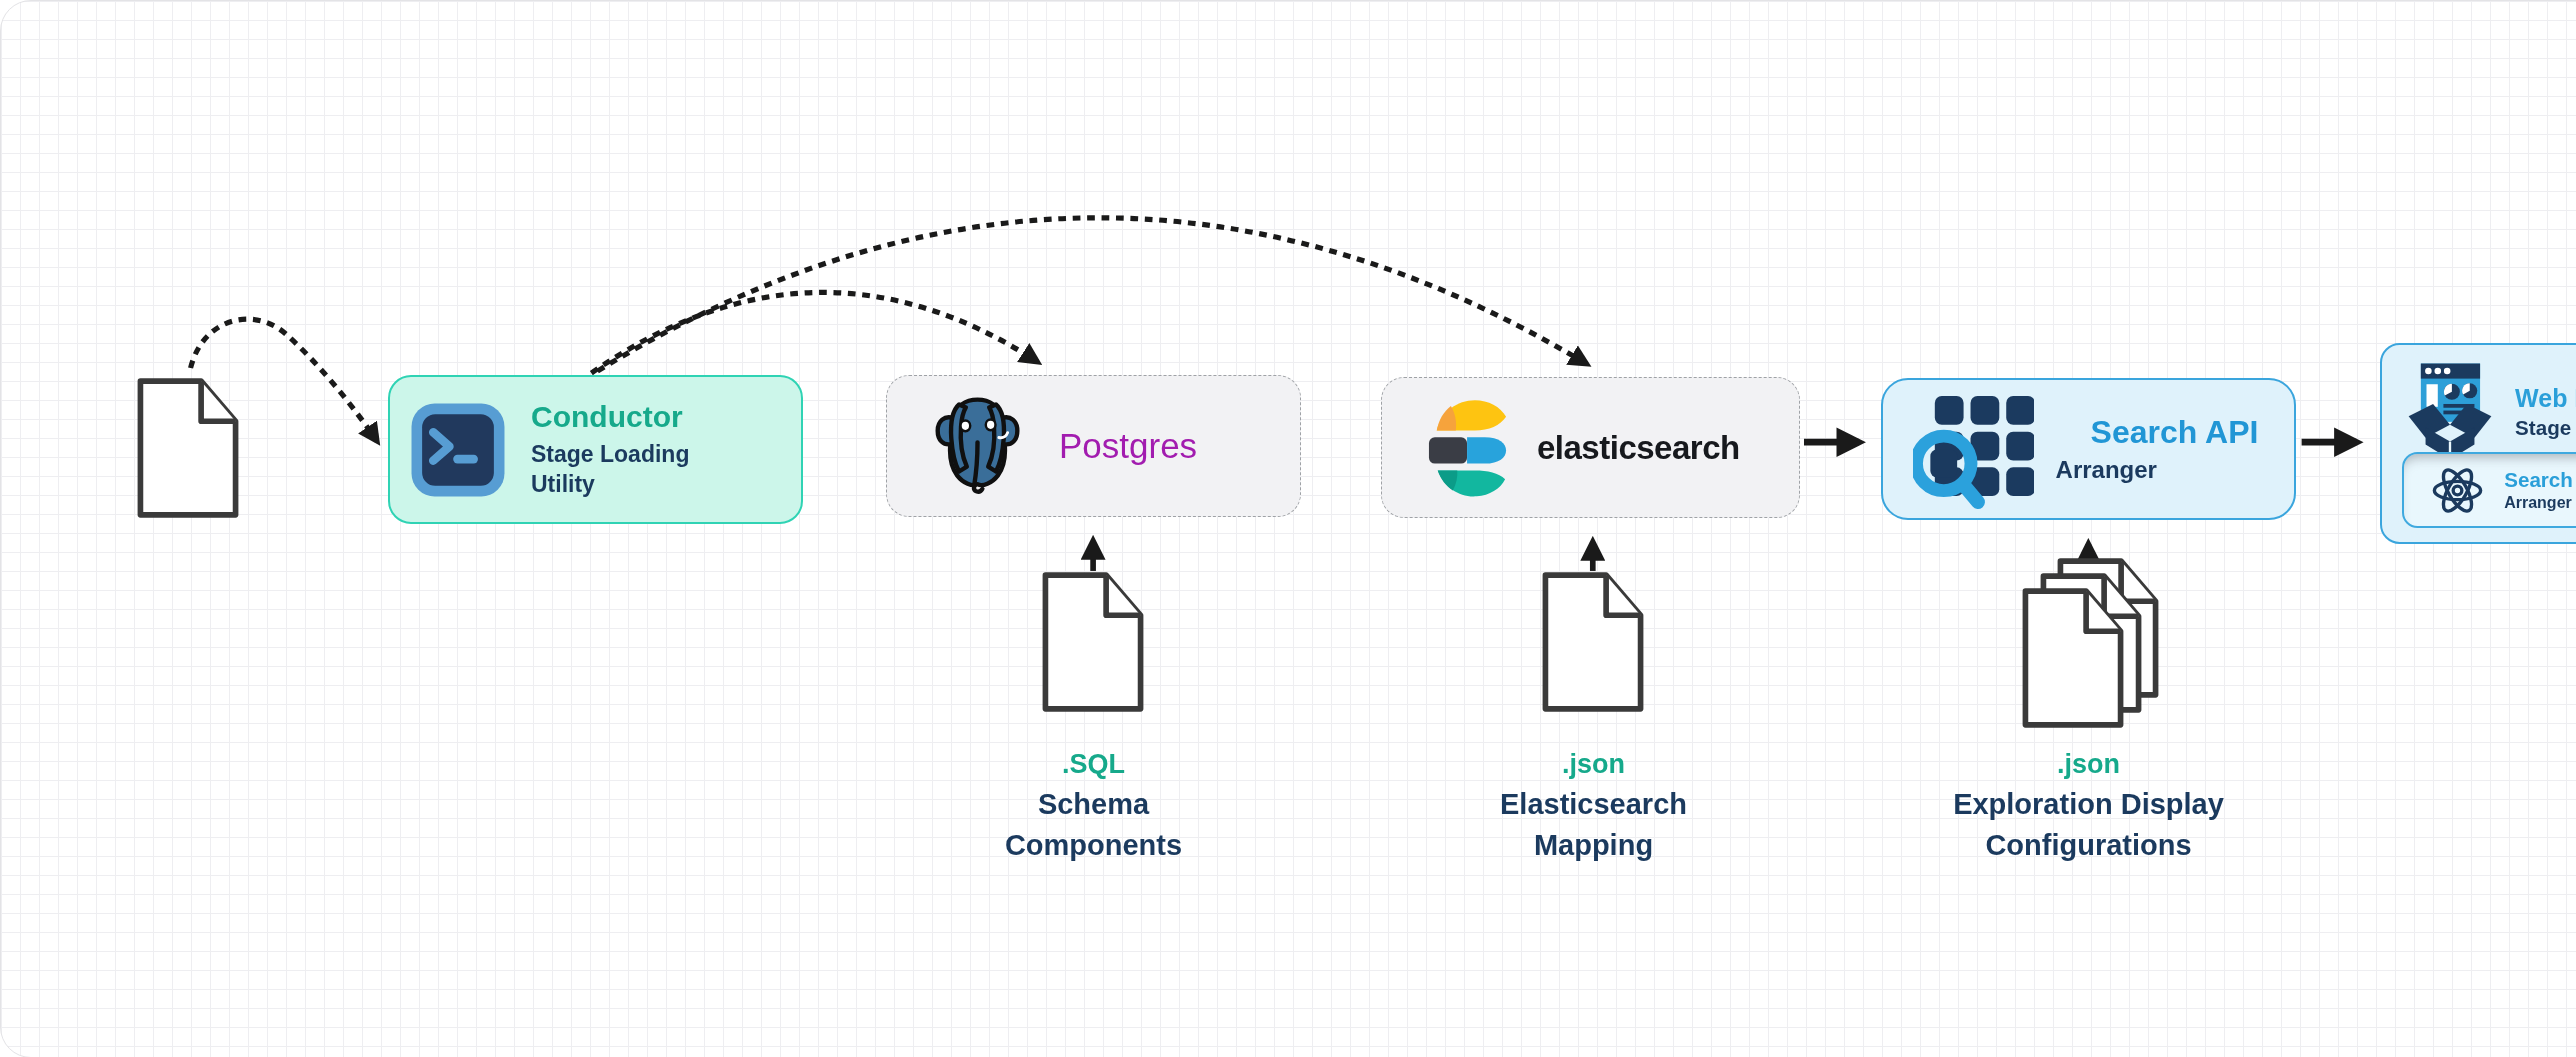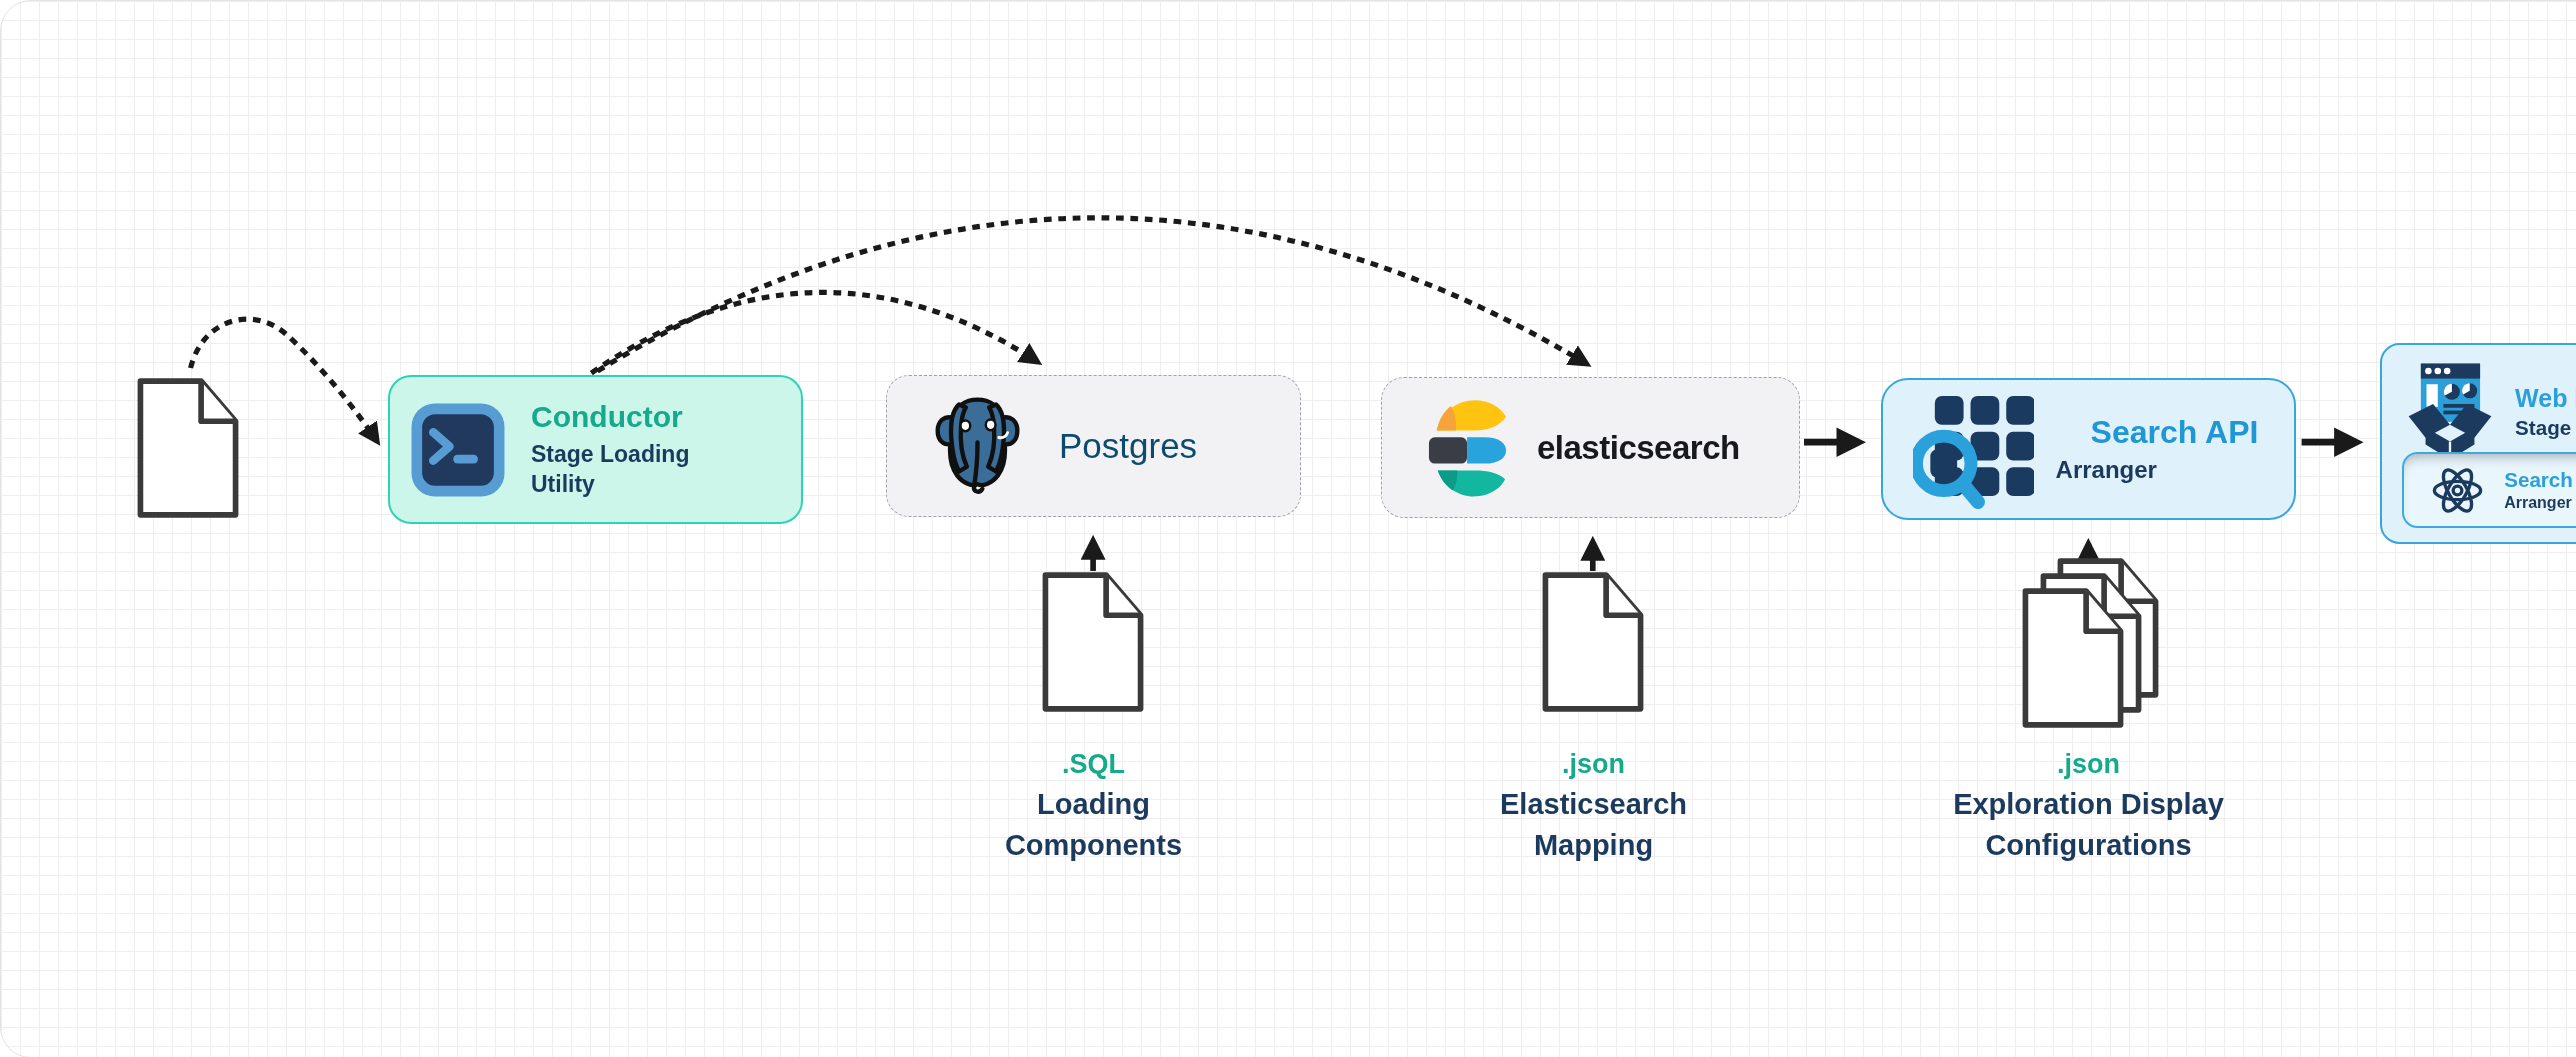--- a/index.html
+++ b/index.html
@@ -27,21 +27,21 @@
   .label{position:absolute;z-index:3;text-align:center;}
   .label .ext{color:#16a98b;font-weight:800;font-size:27px;line-height:1.45;}
   .label .nm{color:#1b3a5e;font-weight:800;font-size:29px;line-height:1.42;}
   .filestack{position:absolute;z-index:3;}
   .filestack svg{position:absolute;}
   
   #n-conductor{left:387px;top:374px;width:415px;height:149px;padding-left:20px;gap:25px;}
   #n-conductor .title{font-size:30px;}
   #n-conductor .sub{font-size:23px;line-height:1.32;margin-top:5.2px;}
   #n-postgres{left:885px;top:374px;width:415px;height:142px;padding-left:40px;gap:30px;}
-  #n-postgres .title{font-size:35px;color:#0c4a6e;font-weight:500;}
+  #n-postgres .title{font-size:35px;color:#a21caf;font-weight:500;}
   #n-es{left:1380px;top:376px;width:419px;height:141px;padding-left:45px;gap:27px;}
   #n-es .title{font-size:33px;color:#17191d;font-weight:600;letter-spacing:-0.5px;}
   #n-api{left:1880px;top:377px;width:415px;height:142px;padding-left:30px;gap:21.6px;border-radius:27px;}
   #n-api .title{font-size:32px;margin-left:35px;}
   #n-api .sub{font-size:24px;margin-top:4.1px;}
   #n-portal{left:2379px;top:342px;width:423px;height:201px;border-radius:19.6px;display:block;}
   #portal-top{display:flex;align-items:center;gap:18.5px;padding:13.4px 0 0 20.6px;}
   #portal-top .title{font-size:25px;}
   #portal-top .sub{font-size:20.6px;margin-top:3.1px;}
   #n-searchui{position:absolute;left:19.6px;right:28px;top:107px;height:76px;background:#e9f7fd;
@@ -187,21 +187,21 @@
       </div>
     </div>
   </div>
 
   <svg class="fileicon" style="left:1039px;top:569px" width="106" height="144" viewBox="0 0 205 280">
     <path d="M10 10 H128 L195 88 V270 H10 Z" fill="#ffffff" stroke="#3a3a3a" stroke-width="11" stroke-linejoin="round"></path>
     <path d="M128 10 V88 H195" fill="#ffffff" stroke="#3a3a3a" stroke-width="11" stroke-linejoin="round"></path>
   </svg>
   <div class="label" style="left:912px;top:744px;width:361px">
     <div class="ext">.SQL</div>
-    <div class="nm">Loading</div>
+    <div class="nm">Schema</div>
     <div class="nm">Components</div>
   </div>
 
   <svg class="fileicon" style="left:1539px;top:569px" width="106" height="144" viewBox="0 0 205 280">
     <path d="M10 10 H128 L195 88 V270 H10 Z" fill="#ffffff" stroke="#3a3a3a" stroke-width="11" stroke-linejoin="round"></path>
     <path d="M128 10 V88 H195" fill="#ffffff" stroke="#3a3a3a" stroke-width="11" stroke-linejoin="round"></path>
   </svg>
   <div class="label" style="left:1412px;top:744px;width:361px">
     <div class="ext">.json</div>
     <div class="nm">Elasticsearch</div>

